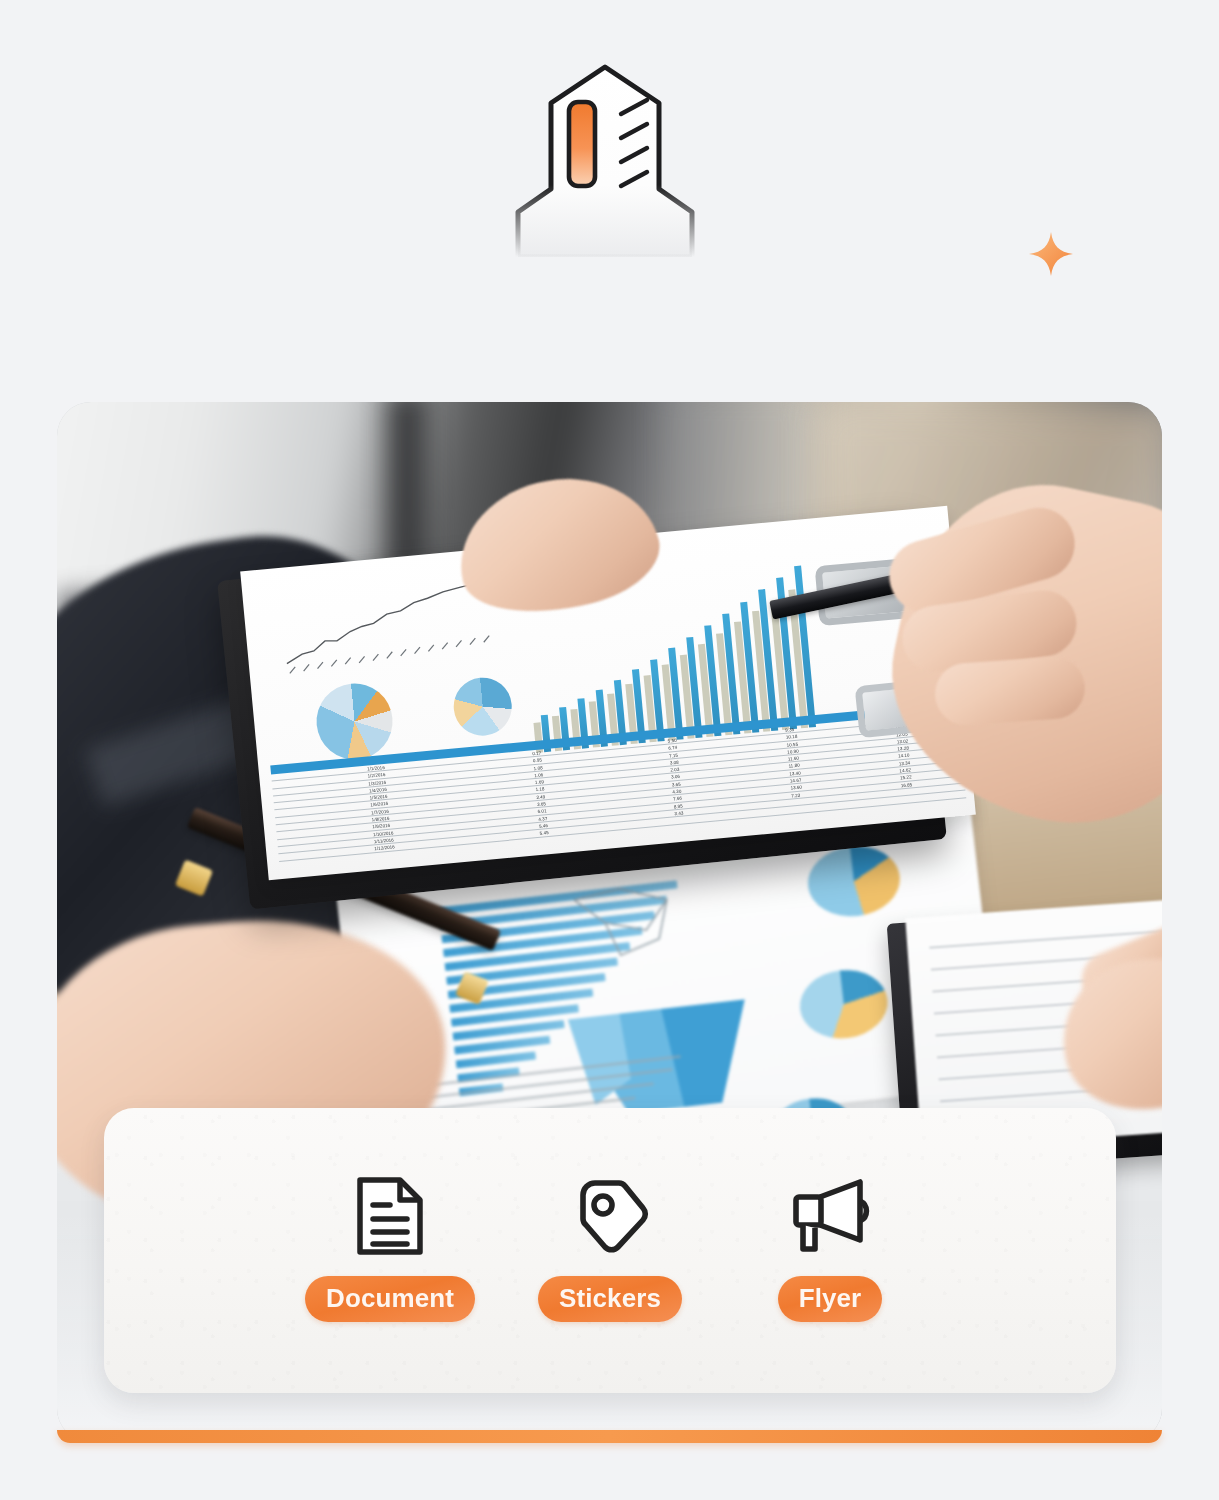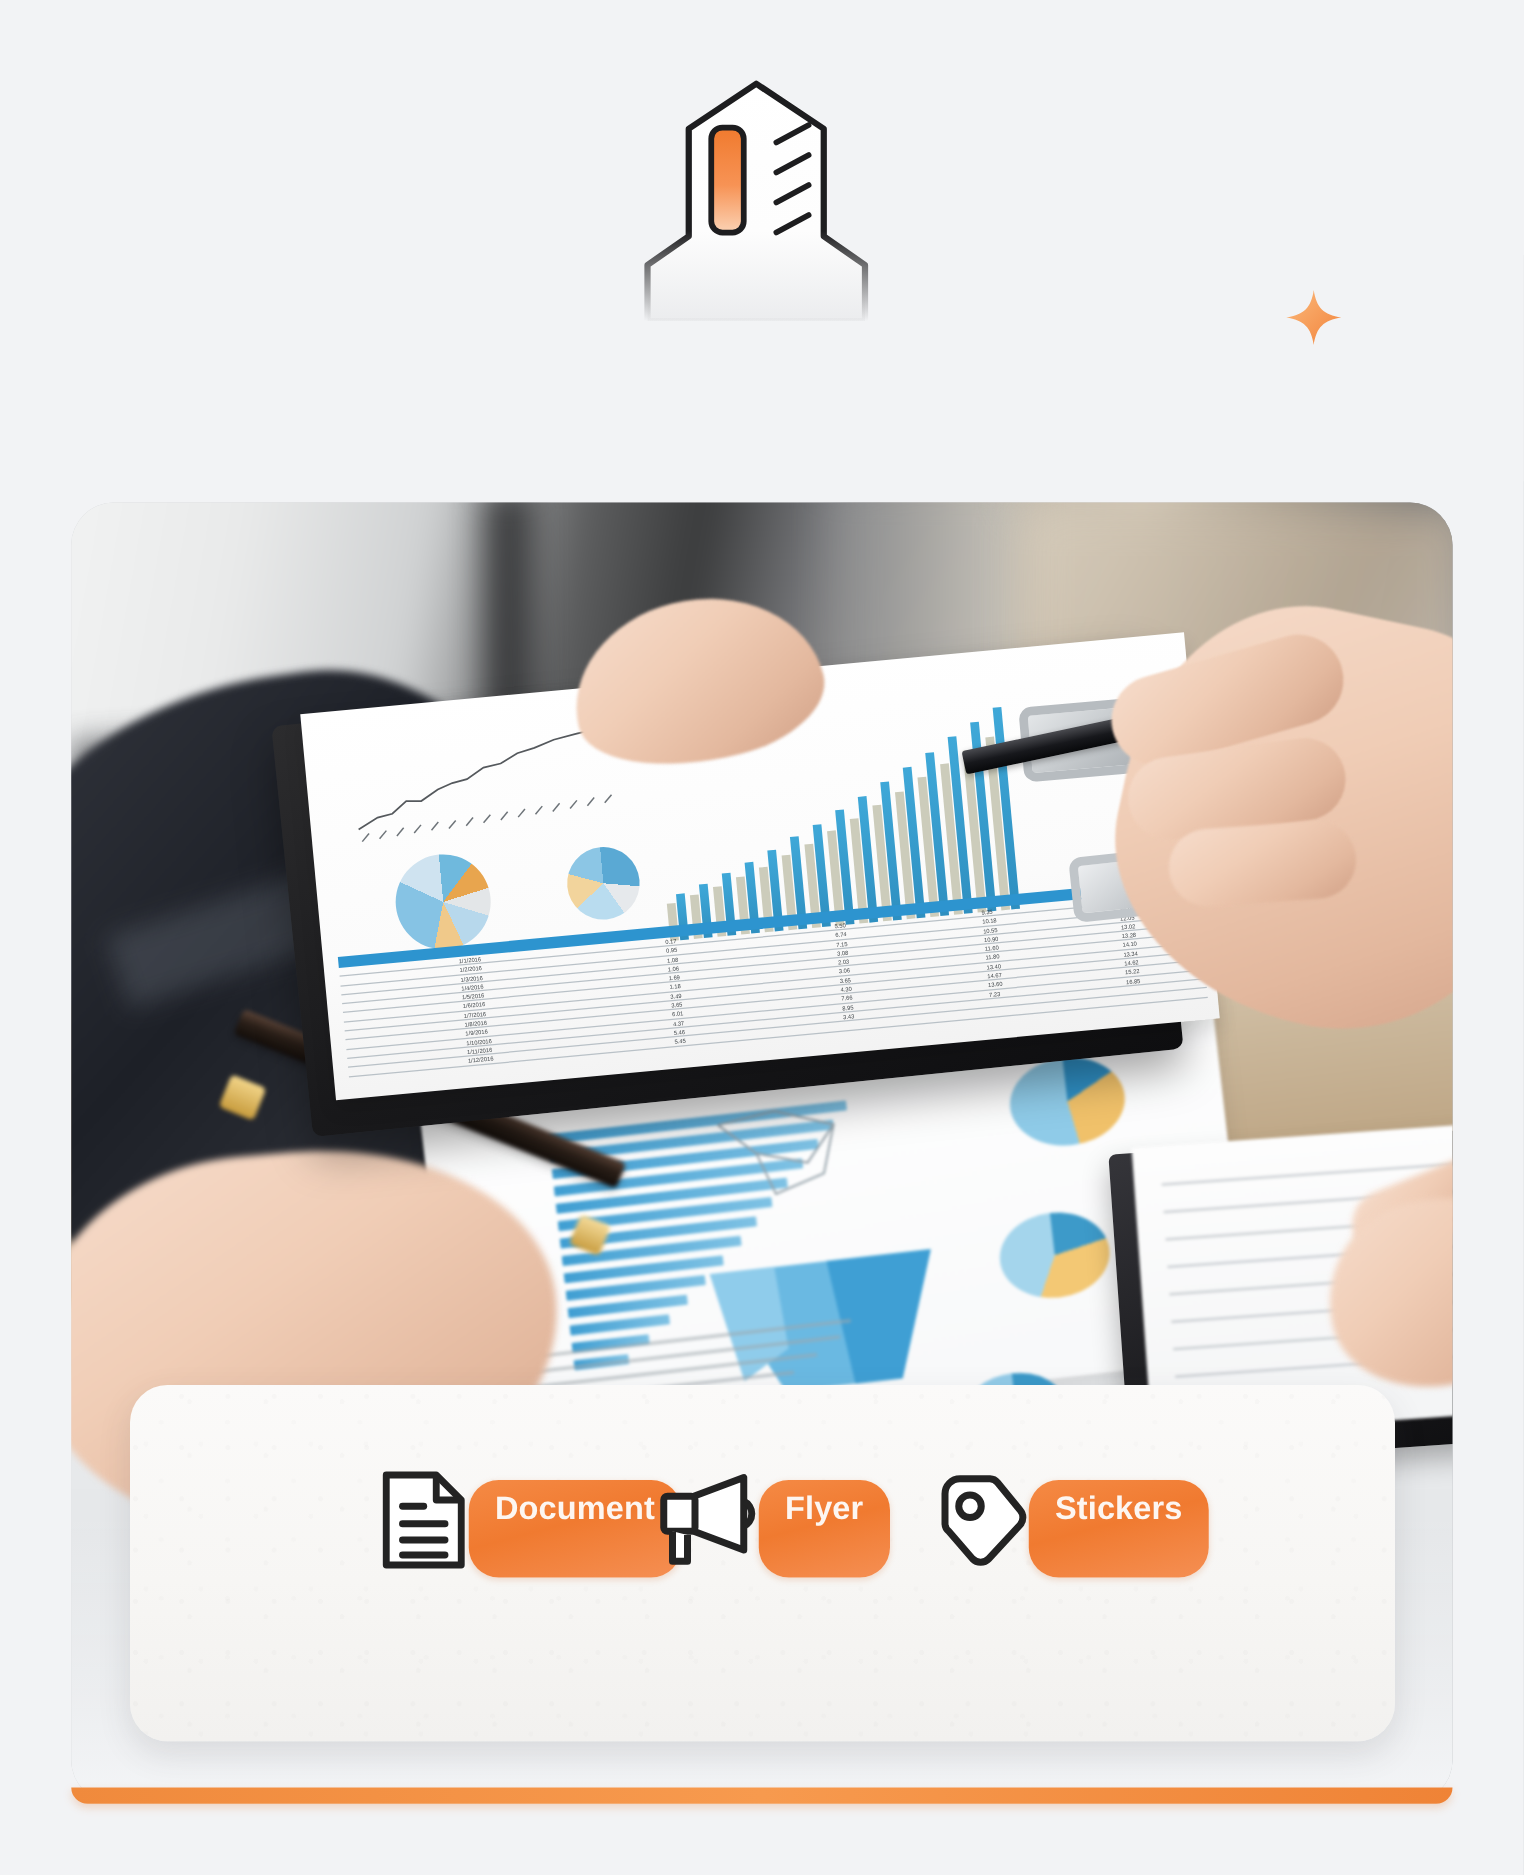--- a/index.html
+++ b/index.html
@@ -340,21 +340,22 @@
       radial-gradient(circle at 47% 63%, rgba(0,0,0,.013) 0 2px, transparent 2px),
       radial-gradient(circle at 78% 31%, rgba(0,0,0,.014) 0 2px, transparent 2px),
       radial-gradient(circle at 29% 81%, rgba(0,0,0,.012) 0 2px, transparent 2px);
     background-size: 37px 41px, 53px 47px, 61px 43px, 44px 58px;
     pointer-events: none;
   }
 
   .badge-item {
     width: 174px;
     display: flex;
-    flex-direction: row;
+    flex-direction: column;
+    align-items: center;
     position: relative; z-index: 2;
   }
   .badge-icon { height: 92px; display: flex; align-items: center; justify-content: center; }
   .badge-pill {
     margin-top: 14px;
     padding: 9px 21px 11px;
     border-radius: 24px;
     background: linear-gradient(165deg, #f58a45 0%, #f07a30 45%, #f58f53 100%);
     color: #fdf6f1;
     font-size: 26px;
@@ -708,35 +709,35 @@
           </g>
         </svg>
       </div>
       <div class="badge-pill">Document</div>
     </div>
 
 
 
     <div class="badge-item">
       <div class="badge-icon">
+        <svg viewBox="0 0 80 82" width="80" height="82">
+          <path d="M13 20 a12 12 0 0 1 12 -12 h24 a8 8 0 0 1 6 3 L73 33 a9 9 0 0 1 0 12 L48 72 a9 9 0 0 1 -13 0 L16 50 a8 8 0 0 1 -3 -6 Z" fill="#fff" stroke="#232323" stroke-width="5.6" stroke-linejoin="round"></path>
+          <circle cx="33" cy="30" r="9" fill="#fff" stroke="#232323" stroke-width="5.6"></circle>
+        </svg>
+      </div>
+      <div class="badge-pill">Stickers</div>
+    </div>
+
+    <div class="badge-item">
+      <div class="badge-icon">
         <svg viewBox="0 0 84 78" width="84" height="78">
           <path d="M32 20 L72 5 L72 63 L32 48 Z" fill="#fff" stroke="#232323" stroke-width="5.6" stroke-linejoin="round"></path>
           <rect x="8" y="20" width="25" height="28" rx="3" fill="#fff" stroke="#232323" stroke-width="5.6"></rect>
           <path d="M72 24 a11 11 0 0 1 0 20" fill="none" stroke="#232323" stroke-width="5.6"></path>
           <path d="M15 48 L15 72 L27 72 L27 51" fill="#fff" stroke="#232323" stroke-width="5.6" stroke-linejoin="round"></path>
         </svg>
       </div>
       <div class="badge-pill">Flyer</div>
     </div>
-
-    <div class="badge-item">
-      <div class="badge-icon">
-        <svg viewBox="0 0 80 82" width="80" height="82">
-          <path d="M13 20 a12 12 0 0 1 12 -12 h24 a8 8 0 0 1 6 3 L73 33 a9 9 0 0 1 0 12 L48 72 a9 9 0 0 1 -13 0 L16 50 a8 8 0 0 1 -3 -6 Z" fill="#fff" stroke="#232323" stroke-width="5.6" stroke-linejoin="round"></path>
-          <circle cx="33" cy="30" r="9" fill="#fff" stroke="#232323" stroke-width="5.6"></circle>
-        </svg>
-      </div>
-      <div class="badge-pill">Stickers</div>
-    </div>
   </div>
 </div>
 
 <div class="bottom-accent"></div>
 
 </body></html>

